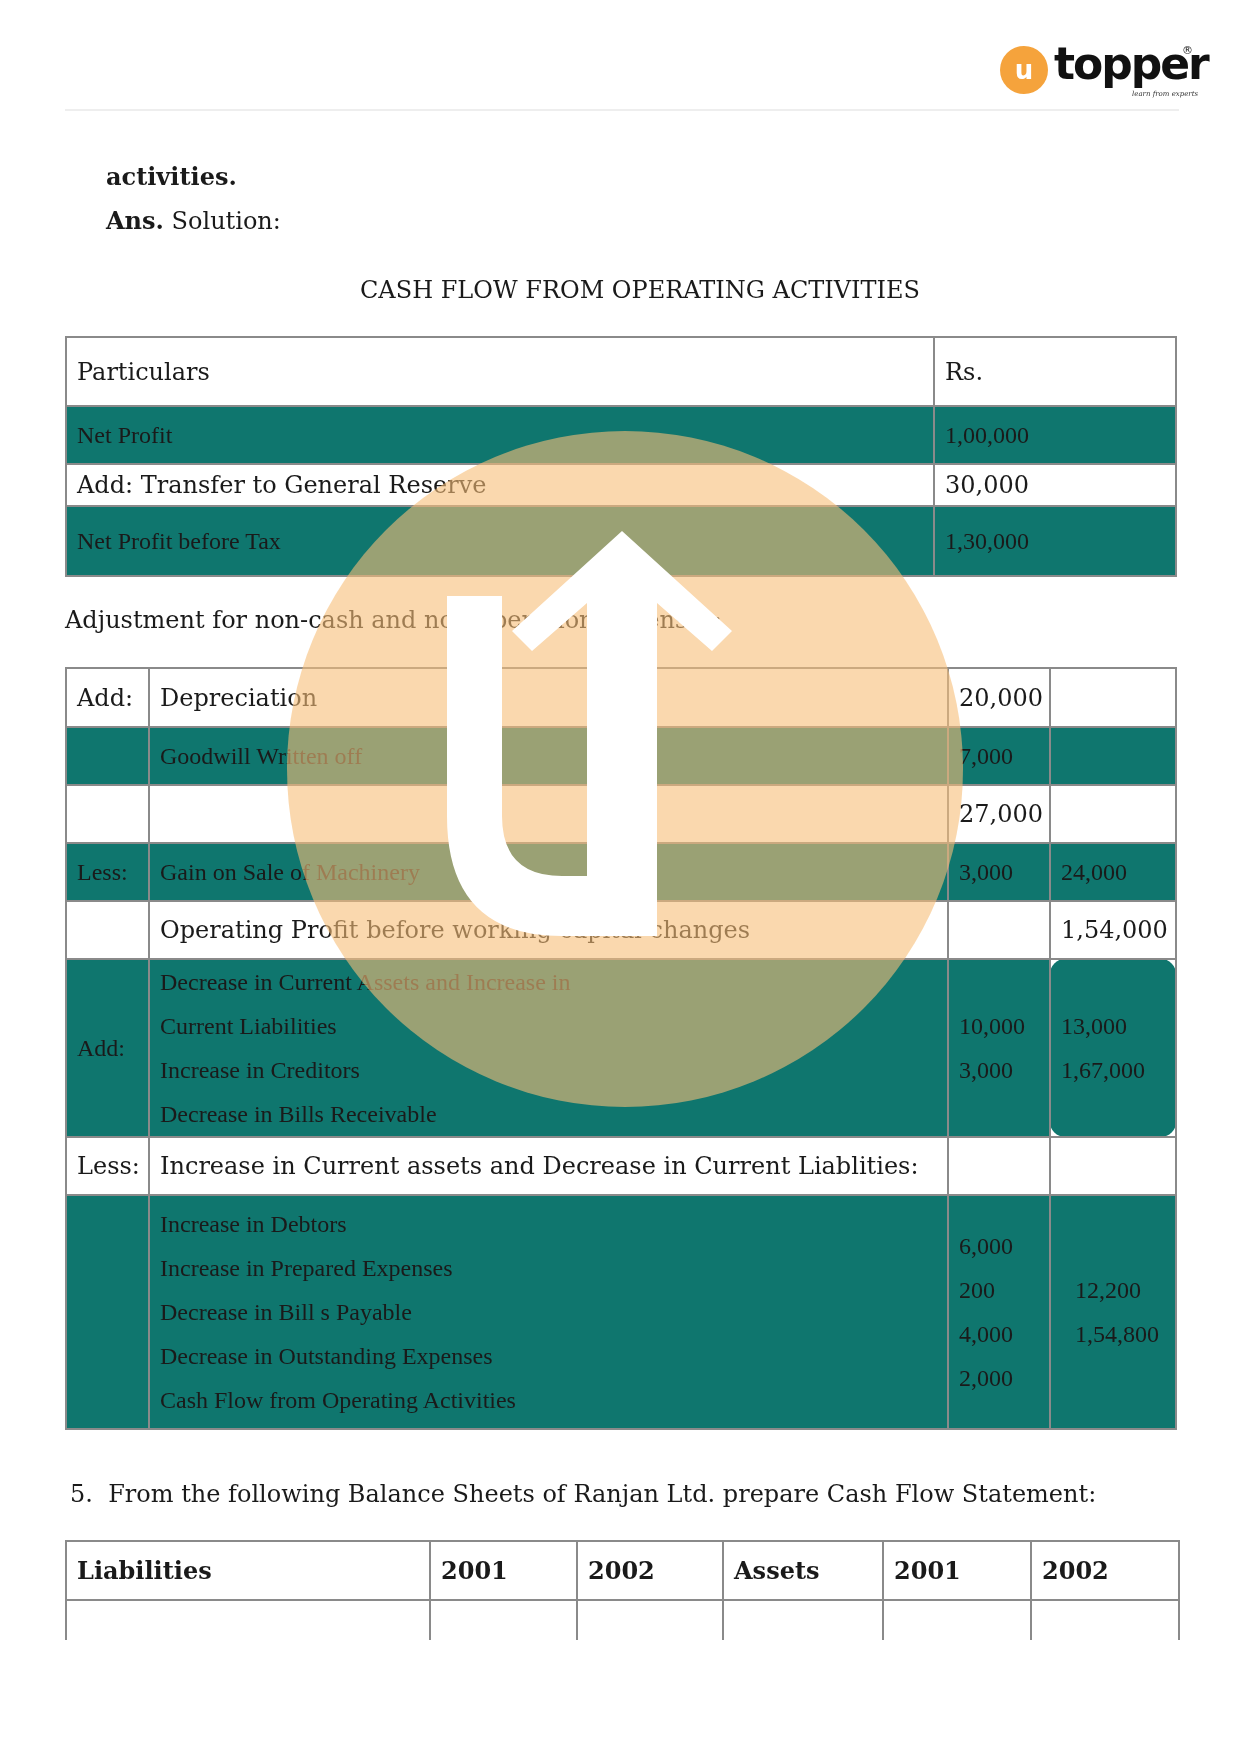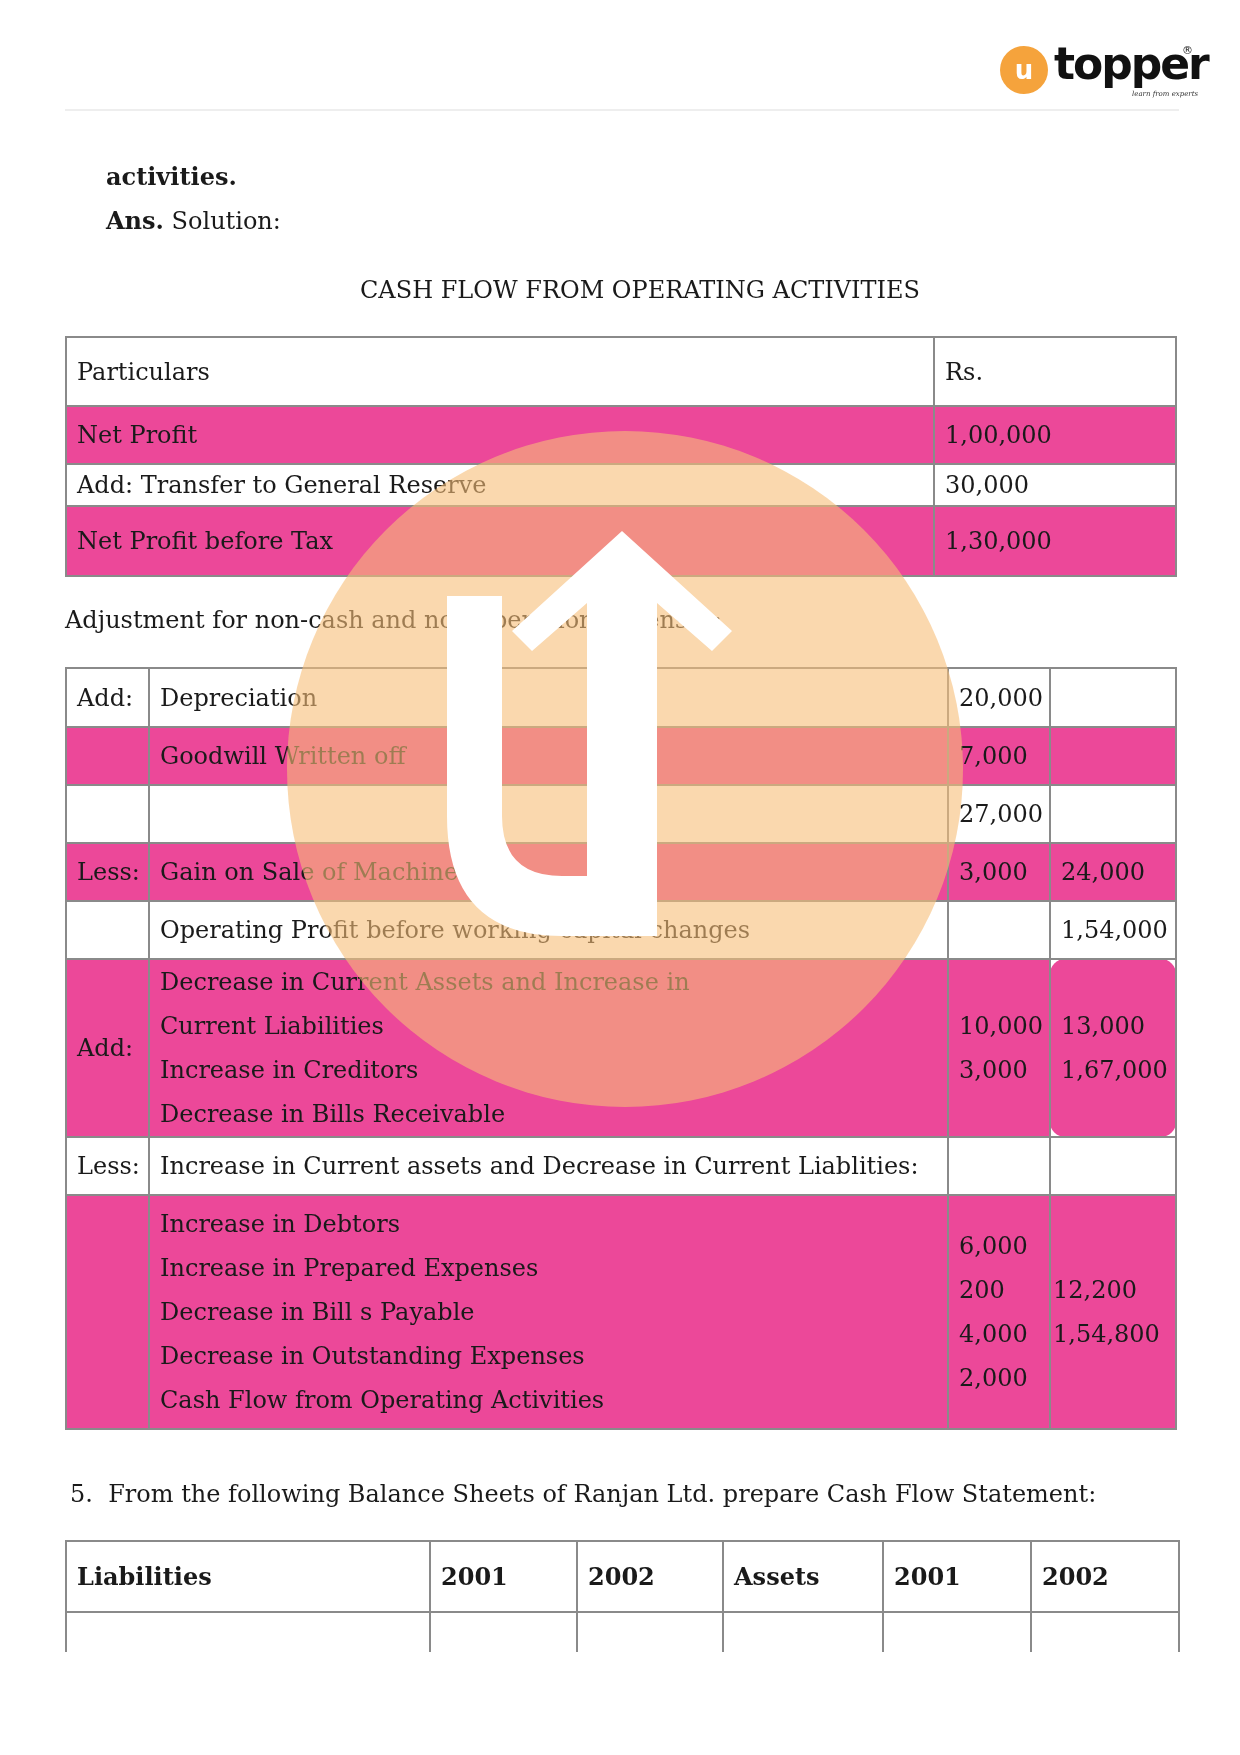--- a/index.html
+++ b/index.html
@@ -27,21 +27,21 @@
   .txt { font-size: 24px; line-height: 30px; white-space: nowrap; }
   .bold { font-weight: bold; }
 
   
   .wm { left: 287px; top: 431px; width: 676px; height: 676px; border-radius: 50%;
         background: rgba(246, 190, 120, 0.6); z-index: 5; pointer-events: none; }
   .wm svg { position:absolute; left:0; top:0; }
 
   table { border-collapse: collapse; position: absolute; table-layout: fixed; }
   td { border: 2px solid #8a8a8a; font-size: 24px; padding: 0 10px; vertical-align: middle; white-space: nowrap; }
-  tr.shade td { background: #ec4899; }
+  tr.shade td { background: #0f766e; font-family: Liberation Serif, serif; }
   .multi div { height: 44px; line-height: 44px; }
 </style>
 </head>
 <body>
 
 <div class="abs logo">
   <div class="logo-circle">u</div>
   <div class="logo-word">topper</div>
   <div class="logo-reg">®</div>
   <div class="logo-tag">learn from experts</div>
@@ -186,21 +186,21 @@
           <div>Decrease in Bill s Payable</div>
           <div>Decrease in Outstanding Expenses</div>
           <div>Cash Flow from Operating Activities</div>
         </td>
         <td class="multi" style="padding: 0px 10px;">
           <div>6,000</div>
           <div>200</div>
           <div>4,000</div>
           <div>2,000</div>
         </td>
-        <td class="multi" style="padding: 0px 2px;">
+        <td class="multi" style="padding: 0px 24px;">
           <div>12,200</div>
           <div>1,54,800</div>
         </td>
       </tr>
     </tbody>
 </table>
 
 <div class="abs txt" style="left:70px; top:1479px;">
   <span>5.</span>&nbsp;&nbsp;<span>From the following Balance Sheets of Ranjan Ltd. prepare Cash Flow Statement:</span>
 </div>
@@ -208,21 +208,21 @@
 <table style="left:65px; top:1540px; width:1113px;">
   <colgroup>
     <col style="width:364px">
       <col style="width:147px">
       <col style="width:146px">
       <col style="width:160px">
       <col style="width:148px">
       <col style="width:148px">
   </colgroup>
   <tbody>
-      <tr style="height:71px">
+      <tr style="height:59px">
     <td class="bold">Liabilities</td>
     <td class="bold">2001</td>
     <td class="bold">2002</td>
     <td class="bold">Assets</td>
     <td class="bold">2001</td>
     <td class="bold">2002</td>
   </tr>
   <tr style="height:40px">
     <td style="border-bottom:none"></td>
         <td style="border-bottom:none"></td>

